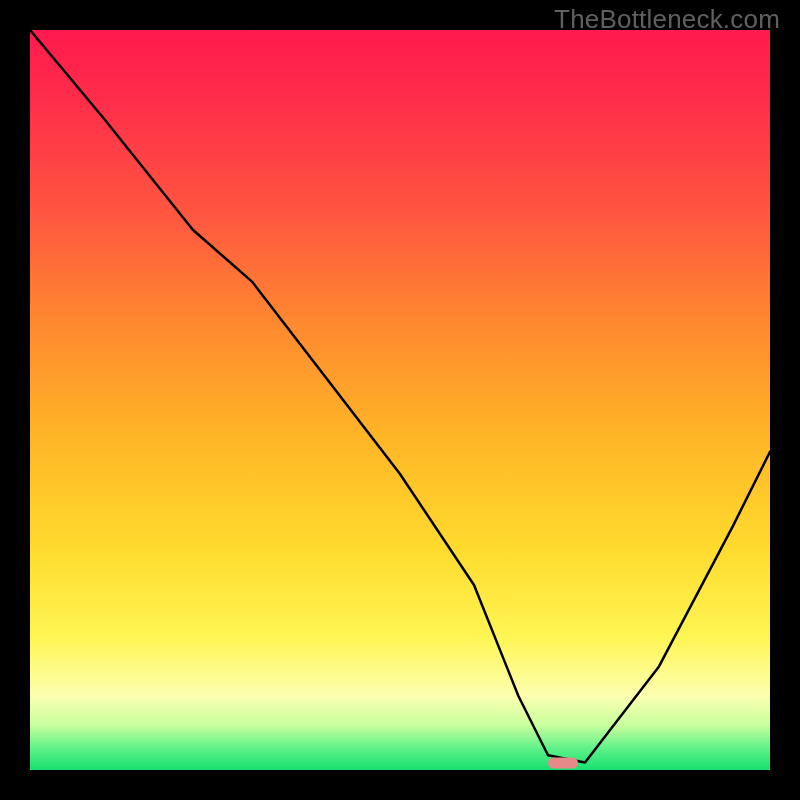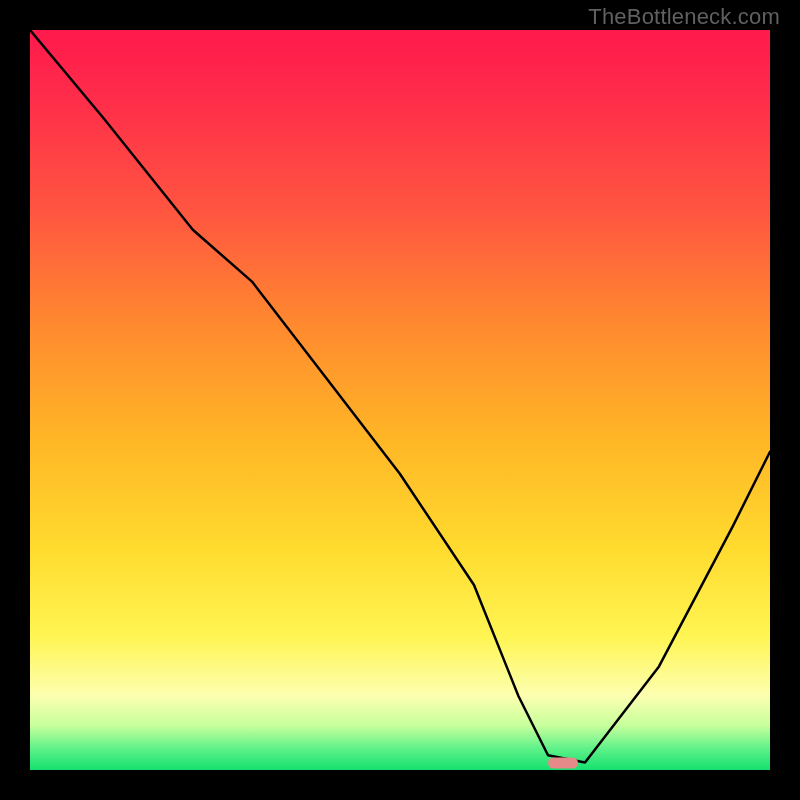--- a/index.html
+++ b/index.html
@@ -52,21 +52,21 @@
     height: 11px;
     border-radius: 6px;
     background: #e58a88;
     transform: translate(-50%, -50%);
   }
   .attribution {
     position: absolute;
     top: 4px;
     right: 20px;
     font-family: Arial, Helvetica, sans-serif;
-    font-size: 22px;
+    font-size: 26px;
     color: #606060;
     letter-spacing: 0.2px;
   }
 </style>
 </head>
 <body>
 
 <div class="frame">
   <div class="attribution">TheBottleneck.com</div>
 

